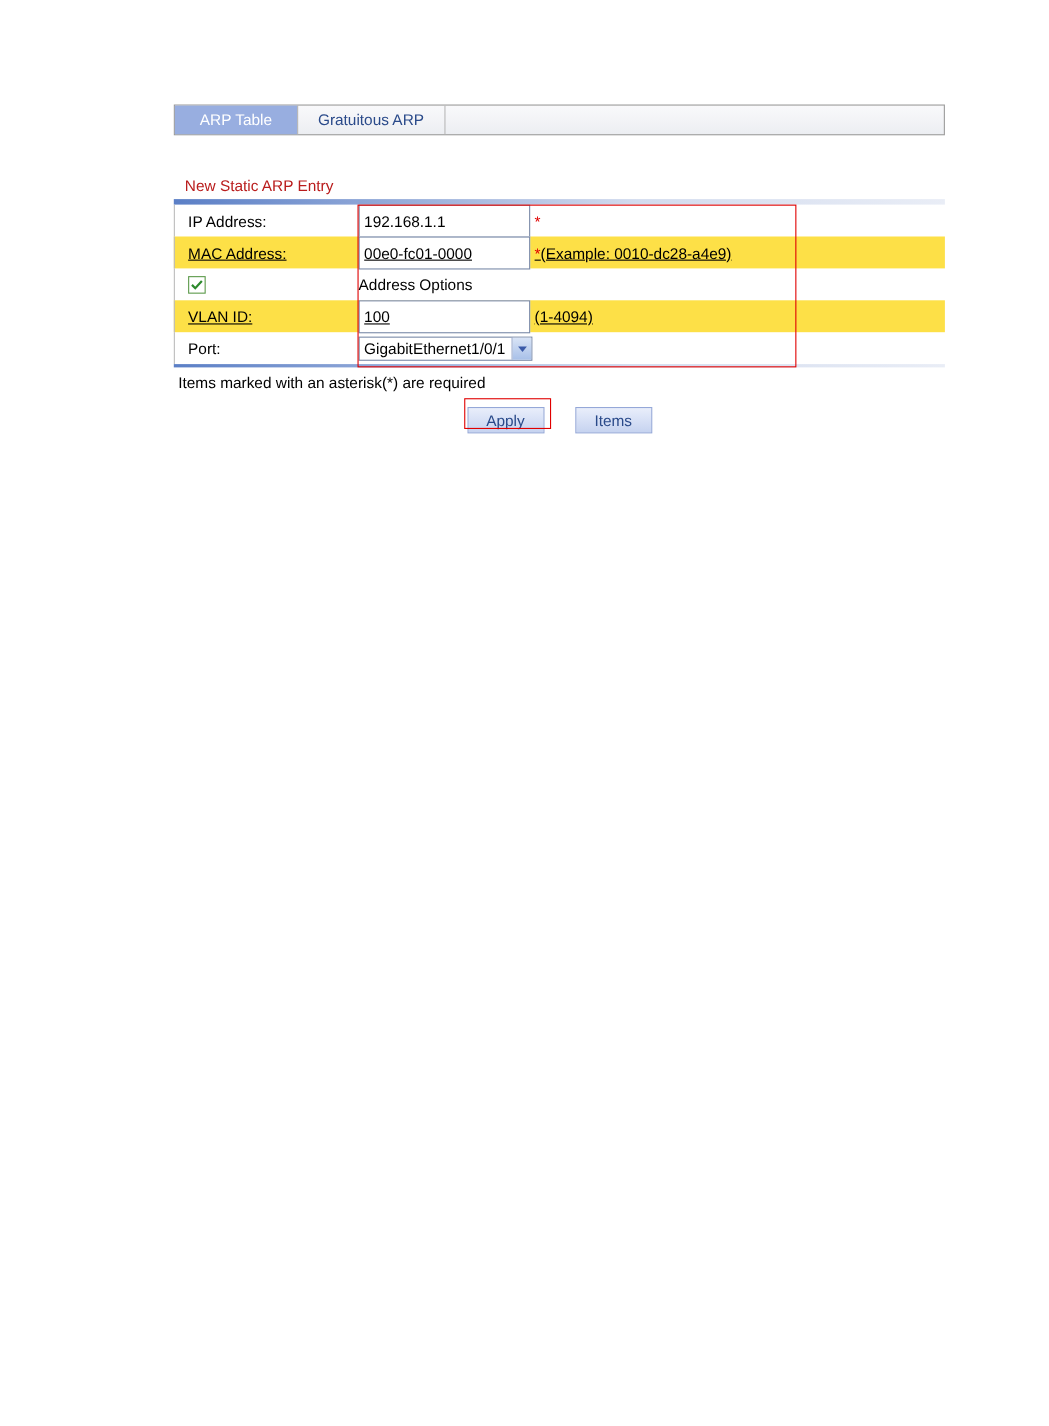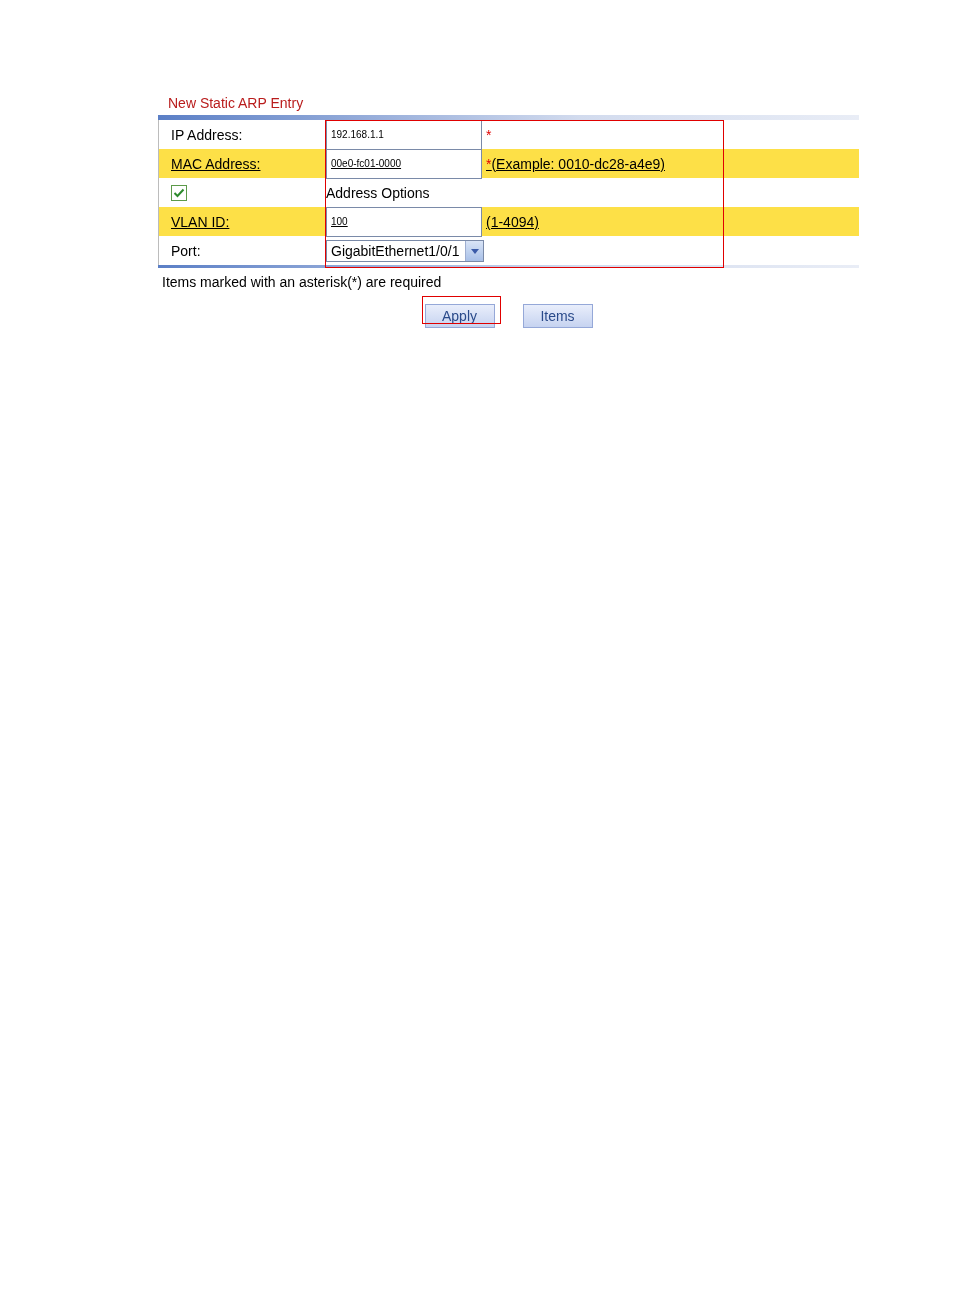--- a/index.html
+++ b/index.html
@@ -86,21 +86,21 @@
   .row .field {
     display: flex;
     align-items: center;
     gap: 2px;
   }
   .txt-input {
     width: 156px;
     height: 21px;
     border: 1px solid #7a8aa8;
     padding: 14px 4px;
-    font-size: 10px;
+    font-size: 14px;
     font-family: inherit;
     color: #000;
     background: #fff;
   }
   .after {
     padding-left: 2px;
   }
   .star { color: #e00000; }
   .chk {
     width: 16px; height: 16px;
@@ -160,20 +160,24 @@
     font-size: 14px;
     color: #000;
   }
 </style>
 </head>
 <body>
 
 <div class="page">
 
 
+  <div class="tab-bar">
+    <div class="tab active">ARP Table</div>
+    <div class="tab">Gratuitous ARP</div>
+  </div>
 
   <div class="section-title">New Static ARP Entry</div>
   <div class="gradient-bar"></div>
 
   <div class="form-wrap">
     <div class="highlight hl-main"></div>
 
     <div class="row">
       <div class="label">IP Address:</div>
       <div class="field">

